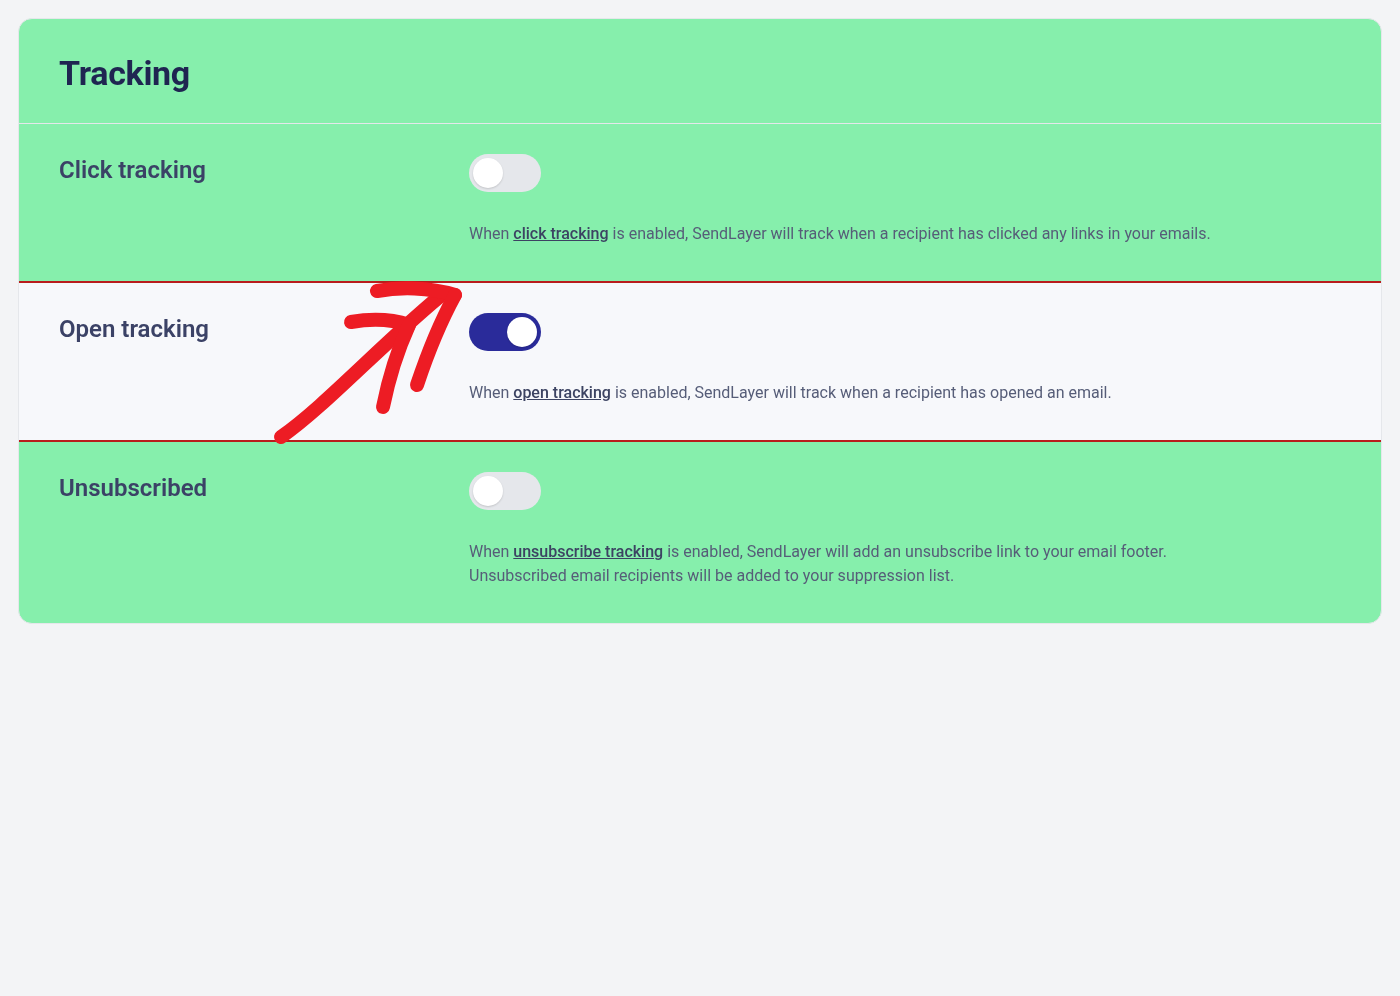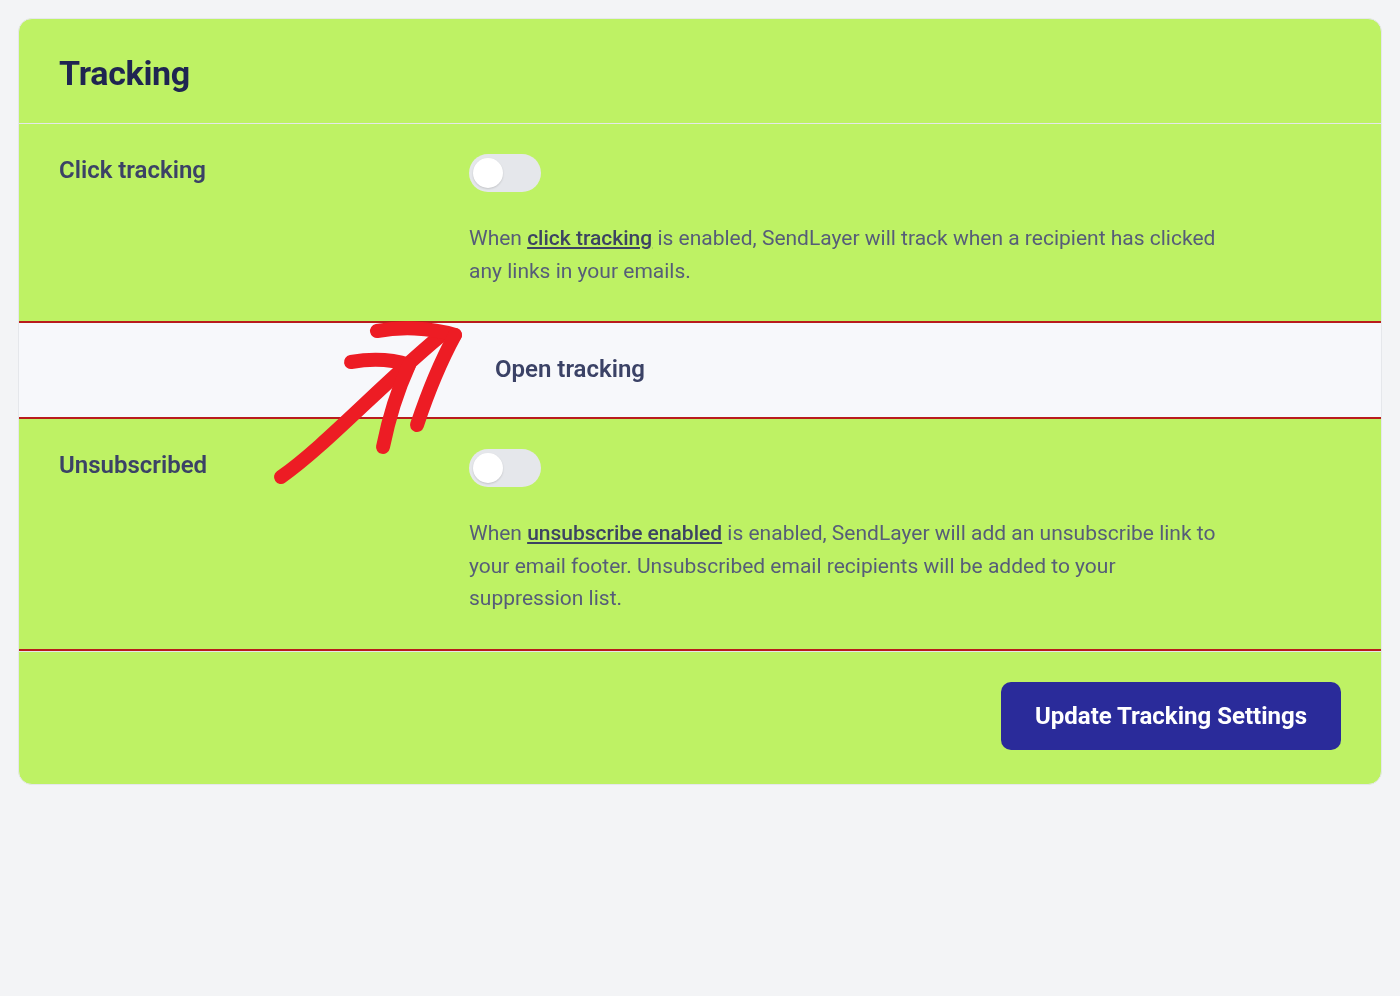--- a/index.html
+++ b/index.html
@@ -3,21 +3,21 @@
   <meta charset="utf-8">
   <style>
     * { box-sizing: border-box; margin: 0; padding: 0; }
     body {
       font-family: -apple-system, BlinkMacSystemFont, "Segoe UI", Roboto, Helvetica, Arial, sans-serif;
       background: #f3f4f6;
       padding: 18px;
       width: 1400px;
     }
     .card {
-      background: #bef264;
+      background: #86efac;
       border: 1px solid #e5e7eb;
       border-radius: 14px;
       overflow: hidden;
       position: relative;
     }
     .card-header {
       padding: 34px 40px 30px 40px;
       border-bottom: 1px solid #e5e7eb;
     }
     .card-title {
@@ -25,21 +25,21 @@
       font-weight: 700;
       color: #1f2551;
       letter-spacing: -0.3px;
     }
     .row {
       display: flex;
       padding: 30px 40px 34px 40px;
       border-bottom: 2px solid #b91c1c;
       position: relative;
     }
-    .row.highlight { background: #f7f8fb; justify-content: center; }
+    .row.highlight { background: #f7f8fb; }
     .row:last-of-type { border-bottom: none; }
     .row-label {
       width: 410px;
       flex: 0 0 410px;
       font-size: 24px;
       font-weight: 600;
       color: #3b4266;
       padding-top: 2px;
     }
     .row-body { flex: 1; }
@@ -59,21 +59,21 @@
       top: 4px;
       width: 30px;
       height: 30px;
       border-radius: 50%;
       background: #ffffff;
       box-shadow: 0 1px 2px rgba(0,0,0,0.15);
     }
     .toggle.off .knob { left: 4px; }
     .toggle.on  .knob { left: 38px; }
     .desc {
-      font-size: 21px;
+      font-size: 16px;
       line-height: 1.55;
       color: #565d78;
       max-width: 760px;
     }
     .desc .link {
       color: #3c4362;
       text-decoration: underline;
       font-weight: 500;
       cursor: pointer;
     }
@@ -117,41 +117,46 @@
         <div class="knob"></div>
       </div>
       <p class="desc">
         <span>When </span><span class="link">click tracking</span><span> is enabled, SendLayer will track when a recipient has clicked any links in your emails.</span>
       </p>
     </div>
   </div>
 
   <div class="row highlight">
     <div class="row-label">Open tracking</div>
+    <div class="row-body">
+      <div class="toggle on">
+        <div class="knob"></div>
+      </div>
+      <p class="desc">
+        <span>When </span><span class="link">open tracking</span><span> is enabled, SendLayer will track when a recipient has opened an email.</span>
+      </p>
+    </div>
 
     <svg class="annotation-arrow" width="210" height="180" viewBox="0 0 210 180">
       <g fill="none" stroke="#ed1c24" stroke-width="14" stroke-linecap="round" stroke-linejoin="round">
         <path d="M12 160 C 55 130, 110 70, 170 20"></path>
         <path d="M108 14 C 130 10, 160 10, 186 18"></path>
         <path d="M186 18 C 174 40, 160 72, 148 108"></path>
         <path d="M82 45 C 100 42, 122 42, 140 48"></path>
         <path d="M140 48 C 130 70, 120 100, 114 130"></path>
       </g>
     </svg>
   </div>
 
   <div class="row">
     <div class="row-label">Unsubscribed</div>
     <div class="row-body">
       <div class="toggle off">
         <div class="knob"></div>
       </div>
       <p class="desc">
-        <span>When </span><span class="link">unsubscribe enabled</span><span> is enabled, SendLayer will add an unsubscribe link to your email footer. Unsubscribed email recipients will be added to your suppression list.</span>
+        <span>When </span><span class="link">unsubscribe tracking</span><span> is enabled, SendLayer will add an unsubscribe link to your email footer. Unsubscribed email recipients will be added to your suppression list.</span>
       </p>
     </div>
   </div>
 
-  <div class="card-footer">
-    <button class="btn-primary">Update Tracking Settings</button>
-  </div>
 
 </div>
 
 </body></html>

